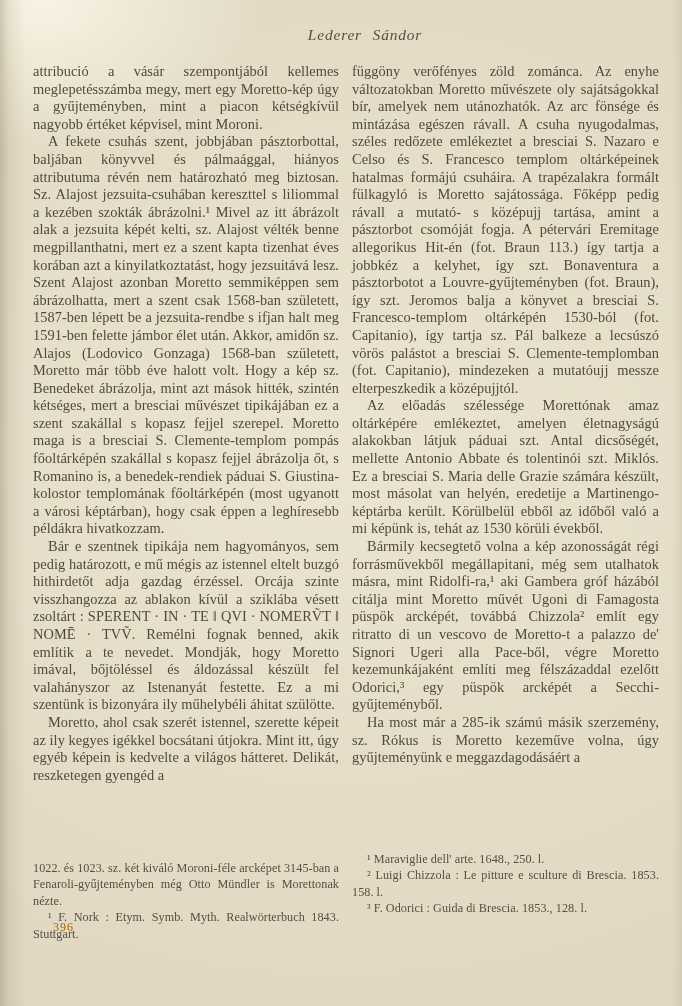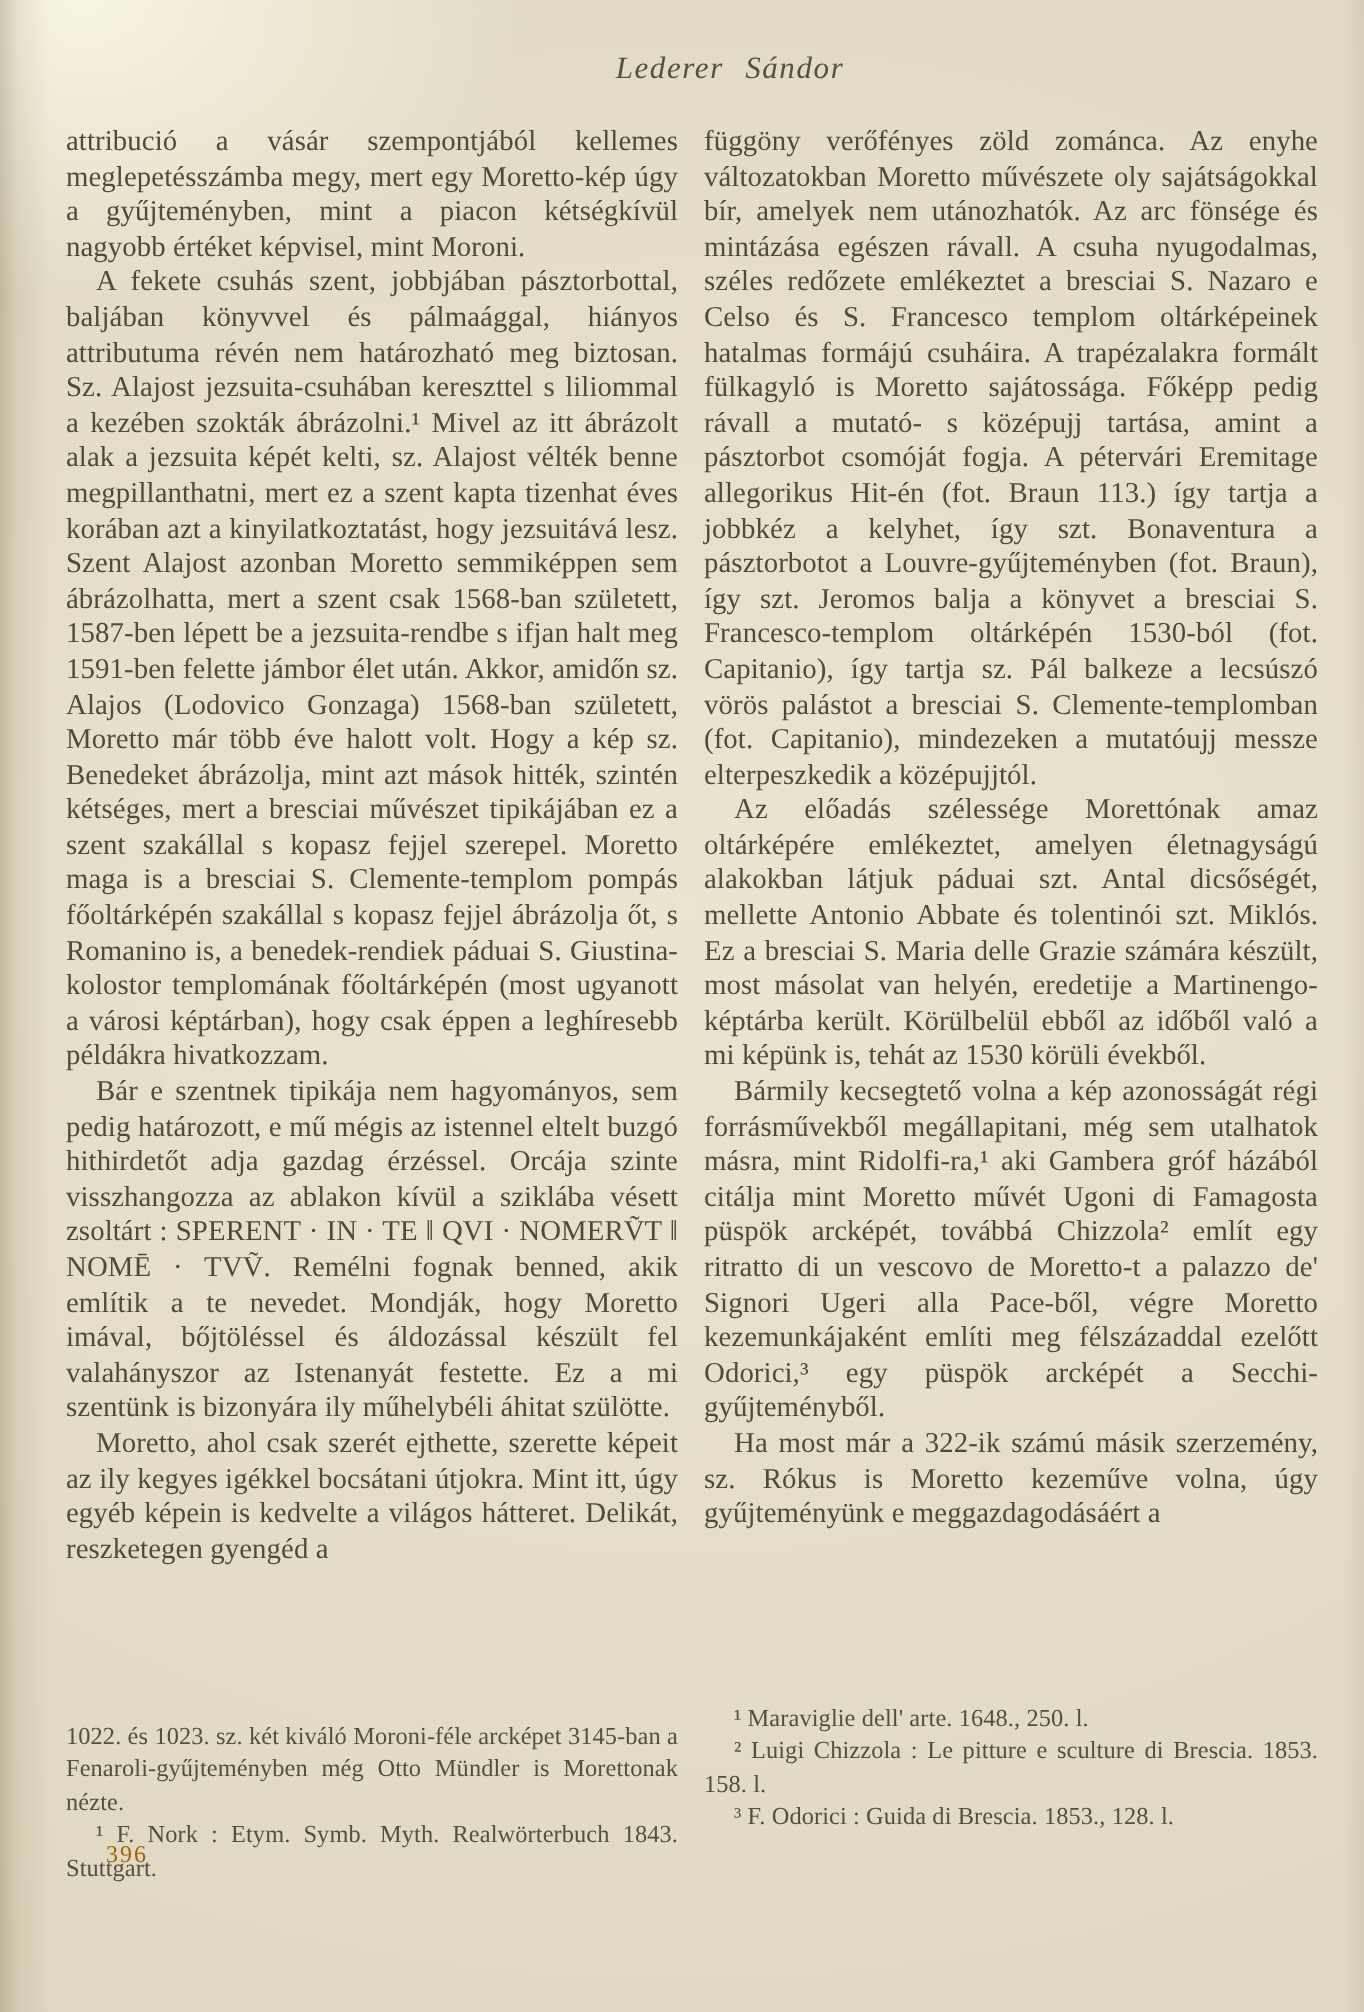--- a/index.html
+++ b/index.html
@@ -44,34 +44,34 @@
 <body>
 
 <div class="running-head">
   <span>Lederer Sándor</span>
 </div>
 
 <div class="col col-left">
   <p class="cont">attribució a vásár szempontjából kellemes meglepetésszámba megy, mert egy Moretto-kép úgy a gyűjteményben, mint a piacon kétségkívül nagyobb értéket képvisel, mint Moroni.</p>
   <p class="ind">A fekete csuhás szent, jobbjában pásztorbottal, baljában könyvvel és pálmaággal, hiányos attributuma révén nem határozható meg biztosan. Sz. Alajost jezsuita-csuhában kereszttel s liliommal a kezében szokták ábrázolni.¹ Mivel az itt ábrázolt alak a jezsuita képét kelti, sz. Alajost vélték benne megpillanthatni, mert ez a szent kapta tizenhat éves korában azt a kinyilatkoztatást, hogy jezsuitává lesz. Szent Alajost azonban Moretto semmiképpen sem ábrázolhatta, mert a szent csak 1568-ban született, 1587-ben lépett be a jezsuita-rendbe s ifjan halt meg 1591-ben felette jámbor élet után. Akkor, amidőn sz. Alajos (Lodovico Gonzaga) 1568-ban született, Moretto már több éve halott volt. Hogy a kép sz. Benedeket ábrázolja, mint azt mások hitték, szintén kétséges, mert a bresciai művészet tipikájában ez a szent szakállal s kopasz fejjel szerepel. Moretto maga is a bresciai S. Clemente-templom pompás főoltárképén szakállal s kopasz fejjel ábrázolja őt, s Romanino is, a benedek-rendiek páduai S. Giustina-kolostor templomának főoltárképén (most ugyanott a városi képtárban), hogy csak éppen a leghíresebb példákra hivatkozzam.</p>
   <p class="ind">Bár e szentnek tipikája nem hagyományos, sem pedig határozott, e mű mégis az istennel eltelt buzgó hithirdetőt adja gazdag érzéssel. Orcája szinte visszhangozza az ablakon kívül a sziklába vésett zsoltárt : SPERENT · IN · TE ‖ QVI · NOMERṼT ‖ NOMĒ · TVṼ. Remélni fognak benned, akik említik a te nevedet. Mondják, hogy Moretto imával, bőjtöléssel és áldozással készült fel valahányszor az Istenanyát festette. Ez a mi szentünk is bizonyára ily műhelybéli áhitat szülötte.</p>
-  <p class="ind">Moretto, ahol csak szerét ejthette, szerette képeit az ily kegyes igékkel bocsátani útjokra. Mint itt, úgy egyéb képein is kedvelte a világos hátteret. Delikát, reszketegen gyengéd a</p>
+  <p class="ind">Moretto, ahol csak szerét istennel, szerette képeit az ily kegyes igékkel bocsátani útjokra. Mint itt, úgy egyéb képein is kedvelte a világos hátteret. Delikát, reszketegen gyengéd a</p>
 
   <div class="footnotes fn-left">
     <p class="cont">1022. és 1023. sz. két kiváló Moroni-féle arcképet 3145-ban a Fenaroli-gyűjteményben még Otto Mündler is Morettonak nézte.</p>
     <p class="ind">¹ F. Nork : Etym. Symb. Myth. Realwörterbuch 1843. Stuttgart.</p>
   </div>
 
   <div class="pagenum">396</div>
 </div>
 
 <div class="col col-right">
   <p class="cont">függöny verőfényes zöld zománca. Az enyhe változatokban Moretto művészete oly sajátságokkal bír, amelyek nem utánozhatók. Az arc fönsége és mintázása egészen rávall. A csuha nyugodalmas, széles redőzete emlékeztet a bresciai S. Nazaro e Celso és S. Francesco templom oltárképeinek hatalmas formájú csuháira. A trapézalakra formált fülkagyló is Moretto sajátossága. Főképp pedig rávall a mutató- s középujj tartása, amint a pásztorbot csomóját fogja. A pétervári Eremitage allegorikus Hit-én (fot. Braun 113.) így tartja a jobbkéz a kelyhet, így szt. Bonaventura a pásztorbotot a Louvre-gyűjteményben (fot. Braun), így szt. Jeromos balja a könyvet a bresciai S. Francesco-templom oltárképén 1530-ból (fot. Capitanio), így tartja sz. Pál balkeze a lecsúszó vörös palástot a bresciai S. Clemente-templomban (fot. Capitanio), mindezeken a mutatóujj messze elterpeszkedik a középujjtól.</p>
   <p class="ind">Az előadás szélessége Morettónak amaz oltárképére emlékeztet, amelyen életnagyságú alakokban látjuk páduai szt. Antal dicsőségét, mellette Antonio Abbate és tolentinói szt. Miklós. Ez a bresciai S. Maria delle Grazie számára készült, most másolat van helyén, eredetije a Martinengo-képtárba került. Körülbelül ebből az időből való a mi képünk is, tehát az 1530 körüli évekből.</p>
   <p class="ind">Bármily kecsegtető volna a kép azonosságát régi forrásművekből megállapitani, még sem utalhatok másra, mint Ridolfi-ra,¹ aki Gambera gróf házából citálja mint Moretto művét Ugoni di Famagosta püspök arcképét, továbbá Chizzola² említ egy ritratto di un vescovo de Moretto-t a palazzo de' Signori Ugeri alla Pace-ből, végre Moretto kezemunkájaként említi meg félszázaddal ezelőtt Odorici,³ egy püspök arcképét a Secchi-gyűjteményből.</p>
-  <p class="ind">Ha most már a 322-ik számú másik szerzemény, sz. Rókus is Moretto kezeműve volna, úgy gyűjteményünk e meggazdagodásáért a</p>
+  <p class="ind">Ha most már a 285-ik számú másik szerzemény, sz. Rókus is Moretto kezeműve volna, úgy gyűjteményünk e meggazdagodásáért a</p>
 
   <div class="footnotes fn-right">
     <p class="ind">¹ Maraviglie dell' arte. 1648., 250. l.</p>
     <p class="ind">² Luigi Chizzola : Le pitture e sculture di Brescia. 1853. 158. l.</p>
     <p class="ind">³ F. Odorici : Guida di Brescia. 1853., 128. l.</p>
   </div>
 </div>
 
 </body></html>

